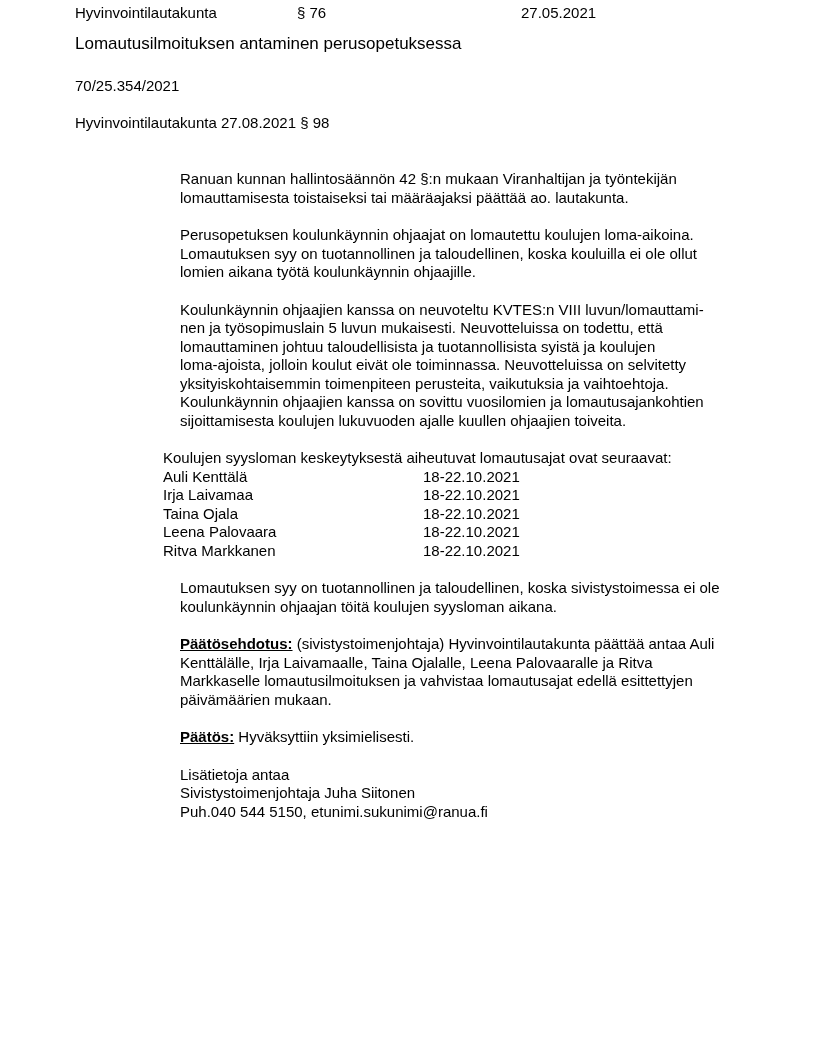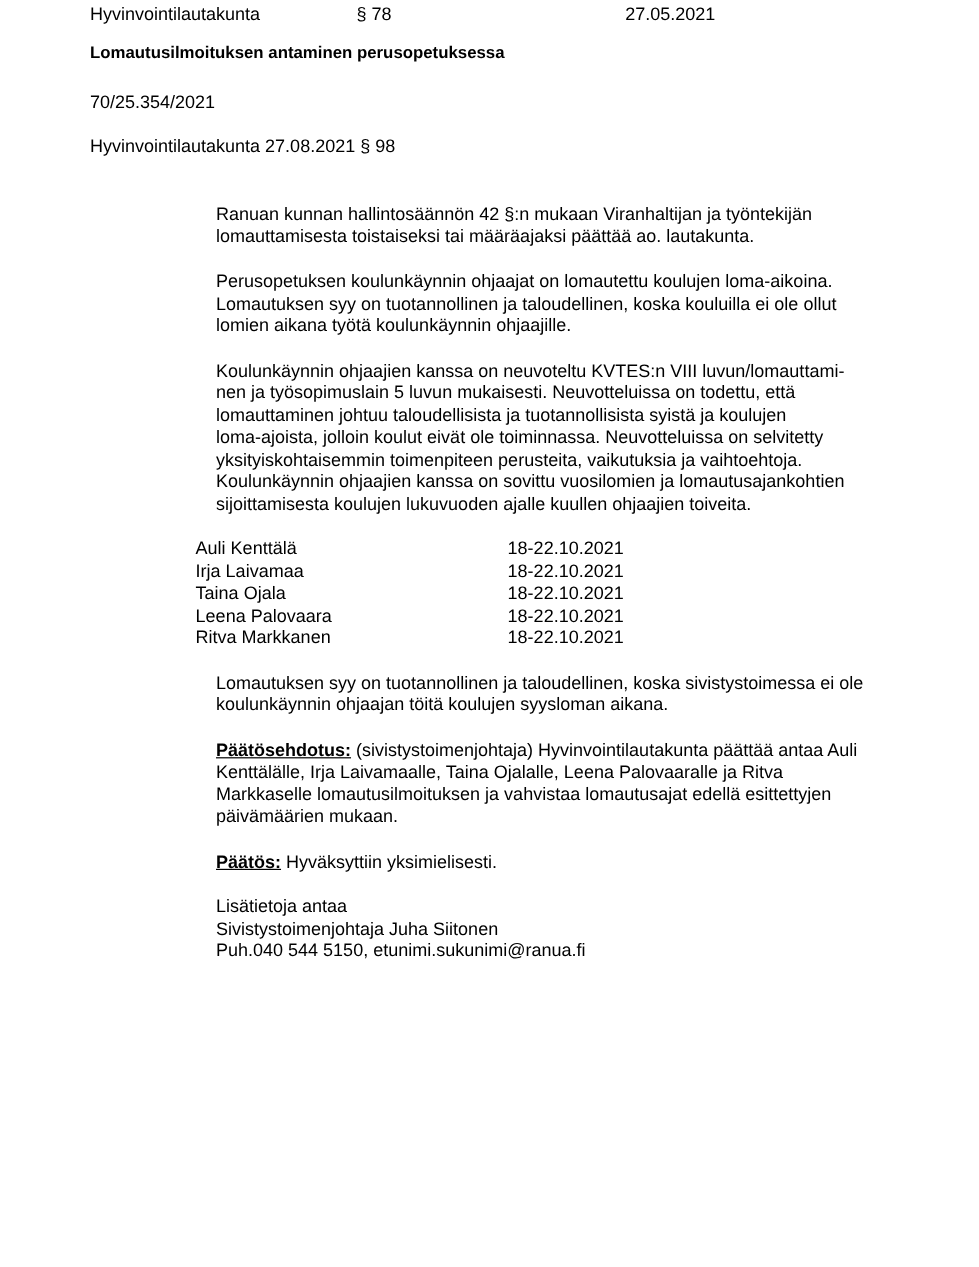--- a/index.html
+++ b/index.html
@@ -18,22 +18,22 @@
     color: #000000;
     overflow: hidden;
   }
   .hdr-committee { position: absolute; left: 75px;  top: 4px; }
   .hdr-section   { position: absolute; left: 297px; top: 4px; }
   .hdr-date      { position: absolute; left: 521px; top: 4px; }
   .doc-title {
     position: absolute;
     left: 75px;
     top: 33px;
-    font-size: 14px;
-    font-weight: bold;
+    font-size: 17px;
+    font-weight: normal;
     line-height: 21px;
   }
   .case-number { position: absolute; left: 75px; top: 77px; }
   .meeting-ref { position: absolute; left: 75px; top: 114px; }
   .body-col {
     position: absolute;
     left: 163px;
     top: 170px;
     width: 590px;
   }
@@ -51,21 +51,21 @@
     font-weight: bold;
     text-decoration: underline;
   }
 </style>
 </head>
 <body>
 
 <div class="page">
 
   <span class="hdr-committee">Hyvinvointilautakunta</span>
-  <span class="hdr-section">§ 78</span>
+  <span class="hdr-section">§ 76</span>
   <span class="hdr-date">27.05.2021</span>
 
   <div class="doc-title">Lomautusilmoituksen antaminen perusopetuksessa</div>
 
   <div class="case-number">70/25.354/2021</div>
 
   <div class="meeting-ref">Hyvinvointilautakunta 27.08.2021 § 98</div>
 
   <div class="body-col">
 
@@ -78,20 +78,21 @@
 
     <p>Koulunkäynnin ohjaajien kanssa on neuvoteltu KVTES:n VIII luvun/lomauttami-
 nen ja työsopimuslain 5 luvun mukaisesti. Neuvotteluissa on todettu, että
 lomauttaminen johtuu taloudellisista ja tuotannollisista syistä ja koulujen
 loma-ajoista, jolloin koulut eivät ole toiminnassa. Neuvotteluissa on selvitetty
 yksityiskohtaisemmin toimenpiteen perusteita, vaikutuksia ja vaihtoehtoja.
 Koulunkäynnin ohjaajien kanssa on sovittu vuosilomien ja lomautusajankohtien
 sijoittamisesta koulujen lukuvuoden ajalle kuullen ohjaajien toiveita.</p>
 
     <div class="roster">
+      <div class="roster-intro">Koulujen syysloman keskeytyksestä aiheutuvat lomautusajat ovat seuraavat:</div>
       <div>
           <div class="roster-row"><span class="roster-name">Auli Kenttälä</span><span class="roster-period">18-22.10.2021</span></div>
           <div class="roster-row"><span class="roster-name">Irja Laivamaa</span><span class="roster-period">18-22.10.2021</span></div>
           <div class="roster-row"><span class="roster-name">Taina Ojala</span><span class="roster-period">18-22.10.2021</span></div>
           <div class="roster-row"><span class="roster-name">Leena Palovaara</span><span class="roster-period">18-22.10.2021</span></div>
           <div class="roster-row"><span class="roster-name">Ritva Markkanen</span><span class="roster-period">18-22.10.2021</span></div>
         </div>
     </div>
 
     <p>Lomautuksen syy on tuotannollinen ja taloudellinen, koska sivistystoimessa ei ole

